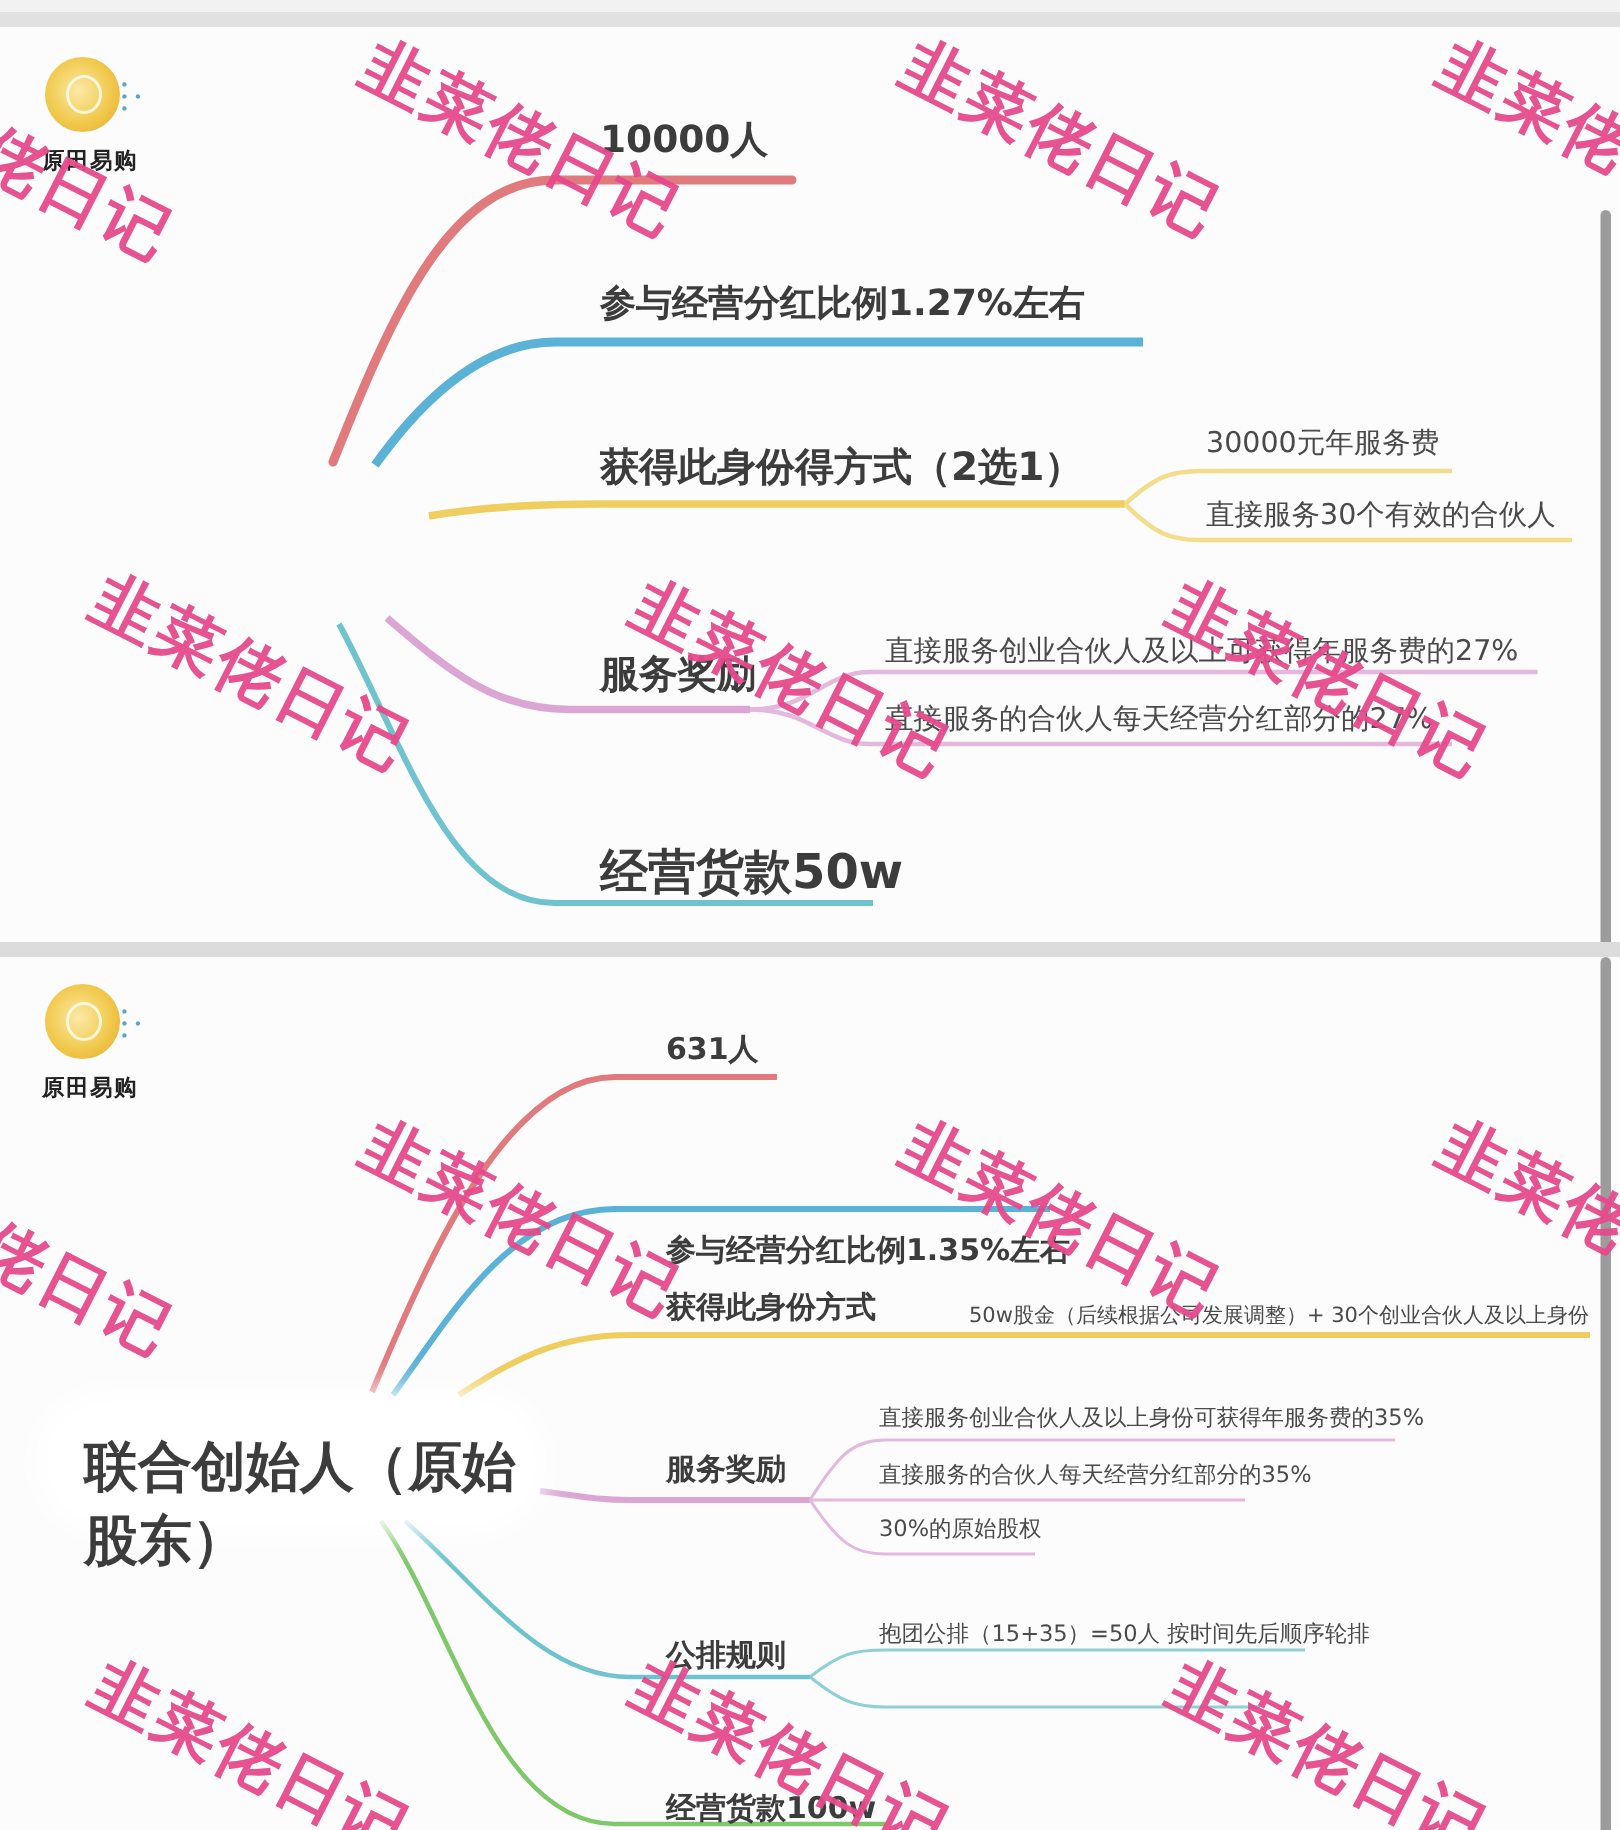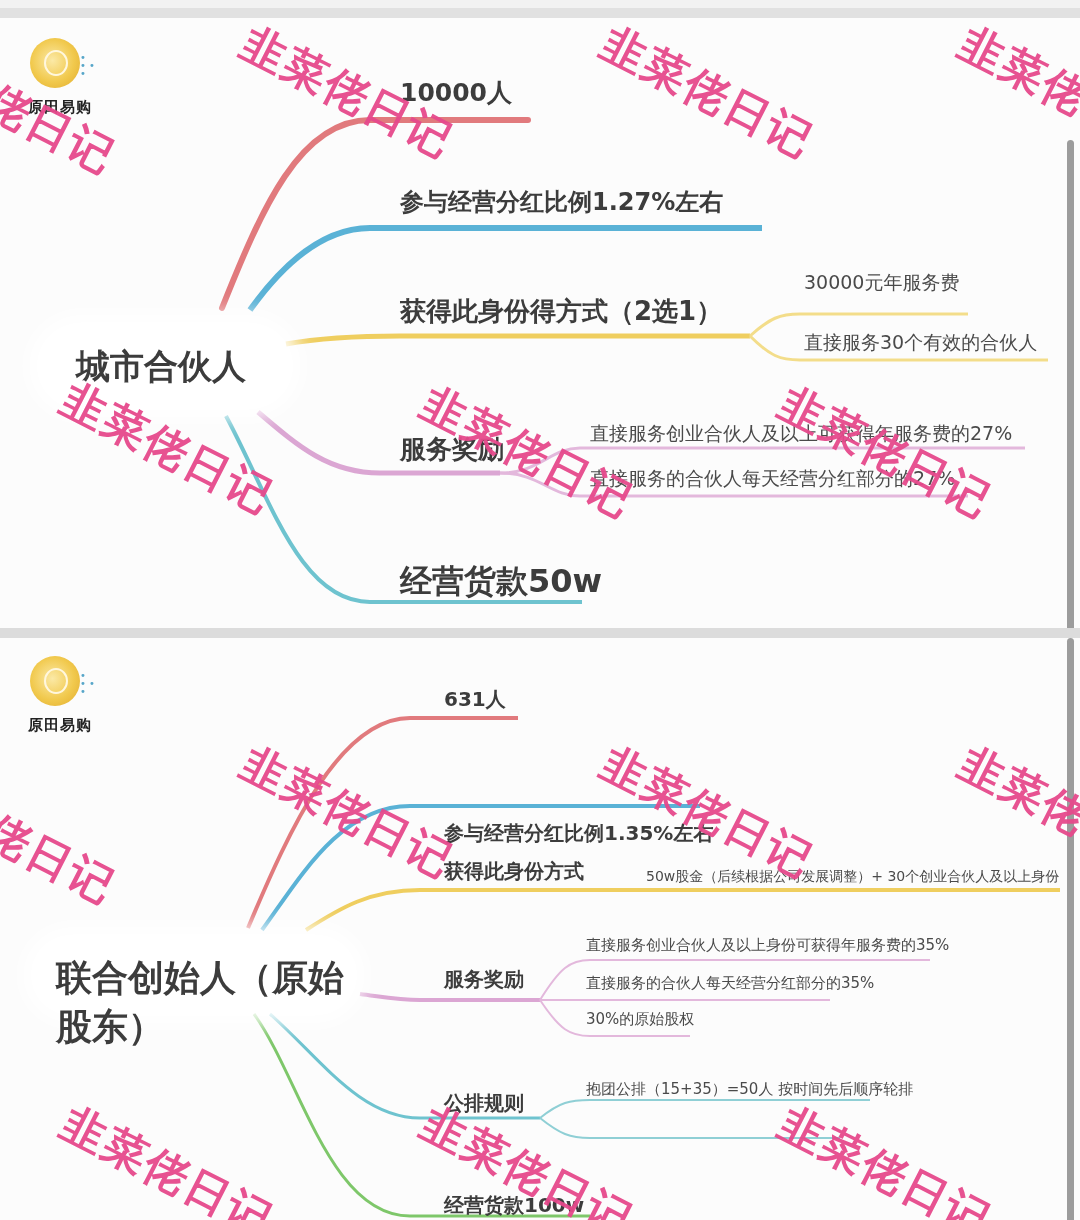--- a/index.html
+++ b/index.html
@@ -52,28 +52,25 @@
     <path d="M750,318 C770,300 780,296 800,296 L968,296" fill="none" stroke="#f3dd8a" stroke-width="3"></path>
     <path d="M750,318 C770,338 780,342 800,342 L1048,342" fill="none" stroke="#f3dd8a" stroke-width="3"></path>
 
     <path d="M258,394 C300,430 330,455 380,455 L500,455" fill="none" stroke="#dba6d3" stroke-width="5"></path>
     <path d="M500,455 C540,455 550,430 580,430 L1025,430" fill="none" stroke="#e3b8dc" stroke-width="3"></path>
     <path d="M500,455 C540,455 550,478 580,478 L968,478" fill="none" stroke="#e3b8dc" stroke-width="3"></path>
 
     <path d="M226,398 C270,480 300,584 370,584 L582,584" fill="none" stroke="#6ec3cf" stroke-width="4"></path>
   </svg>
 
-  <div class="root" style="left:40px; top:308px; width:250px; height:80px; padding:18px 0 0 36px; font-size:34px;">
-    <span>城市合伙人</span>
-  </div>
 
   <div class="node" style="left:400px; top:58px; font-size:25px;">10000人</div>
   <div class="node" style="left:400px; top:168px; font-size:24px;">参与经营分红比例1.27%左右</div>
   <div class="node" style="left:400px; top:276px; font-size:26px;">获得此身份得方式（2选1）</div>
-  <div class="leaf" style="left:804px; top:252px; font-size:19px;">30000元年服务费</div>
+  <div class="leaf" style="left:804px; top:264px; font-size:19px;">30000元年服务费</div>
   <div class="leaf" style="left:804px; top:312px; font-size:19px;">直接服务30个有效的合伙人</div>
   <div class="node" style="left:400px; top:414px; font-size:26px;">服务奖励</div>
   <div class="leaf" style="left:590px; top:403px; font-size:19px;">直接服务创业合伙人及以上可获得年服务费的27%</div>
   <div class="leaf" style="left:590px; top:448px; font-size:19px;">直接服务的合伙人每天经营分红部分的27%</div>
   <div class="node" style="left:400px; top:542px; font-size:32px;">经营货款50w</div>
 </div>
 
 <div class="panel panel-bottom">
   <div class="scrollbar" style="top:0; height:592px;"></div>
 

